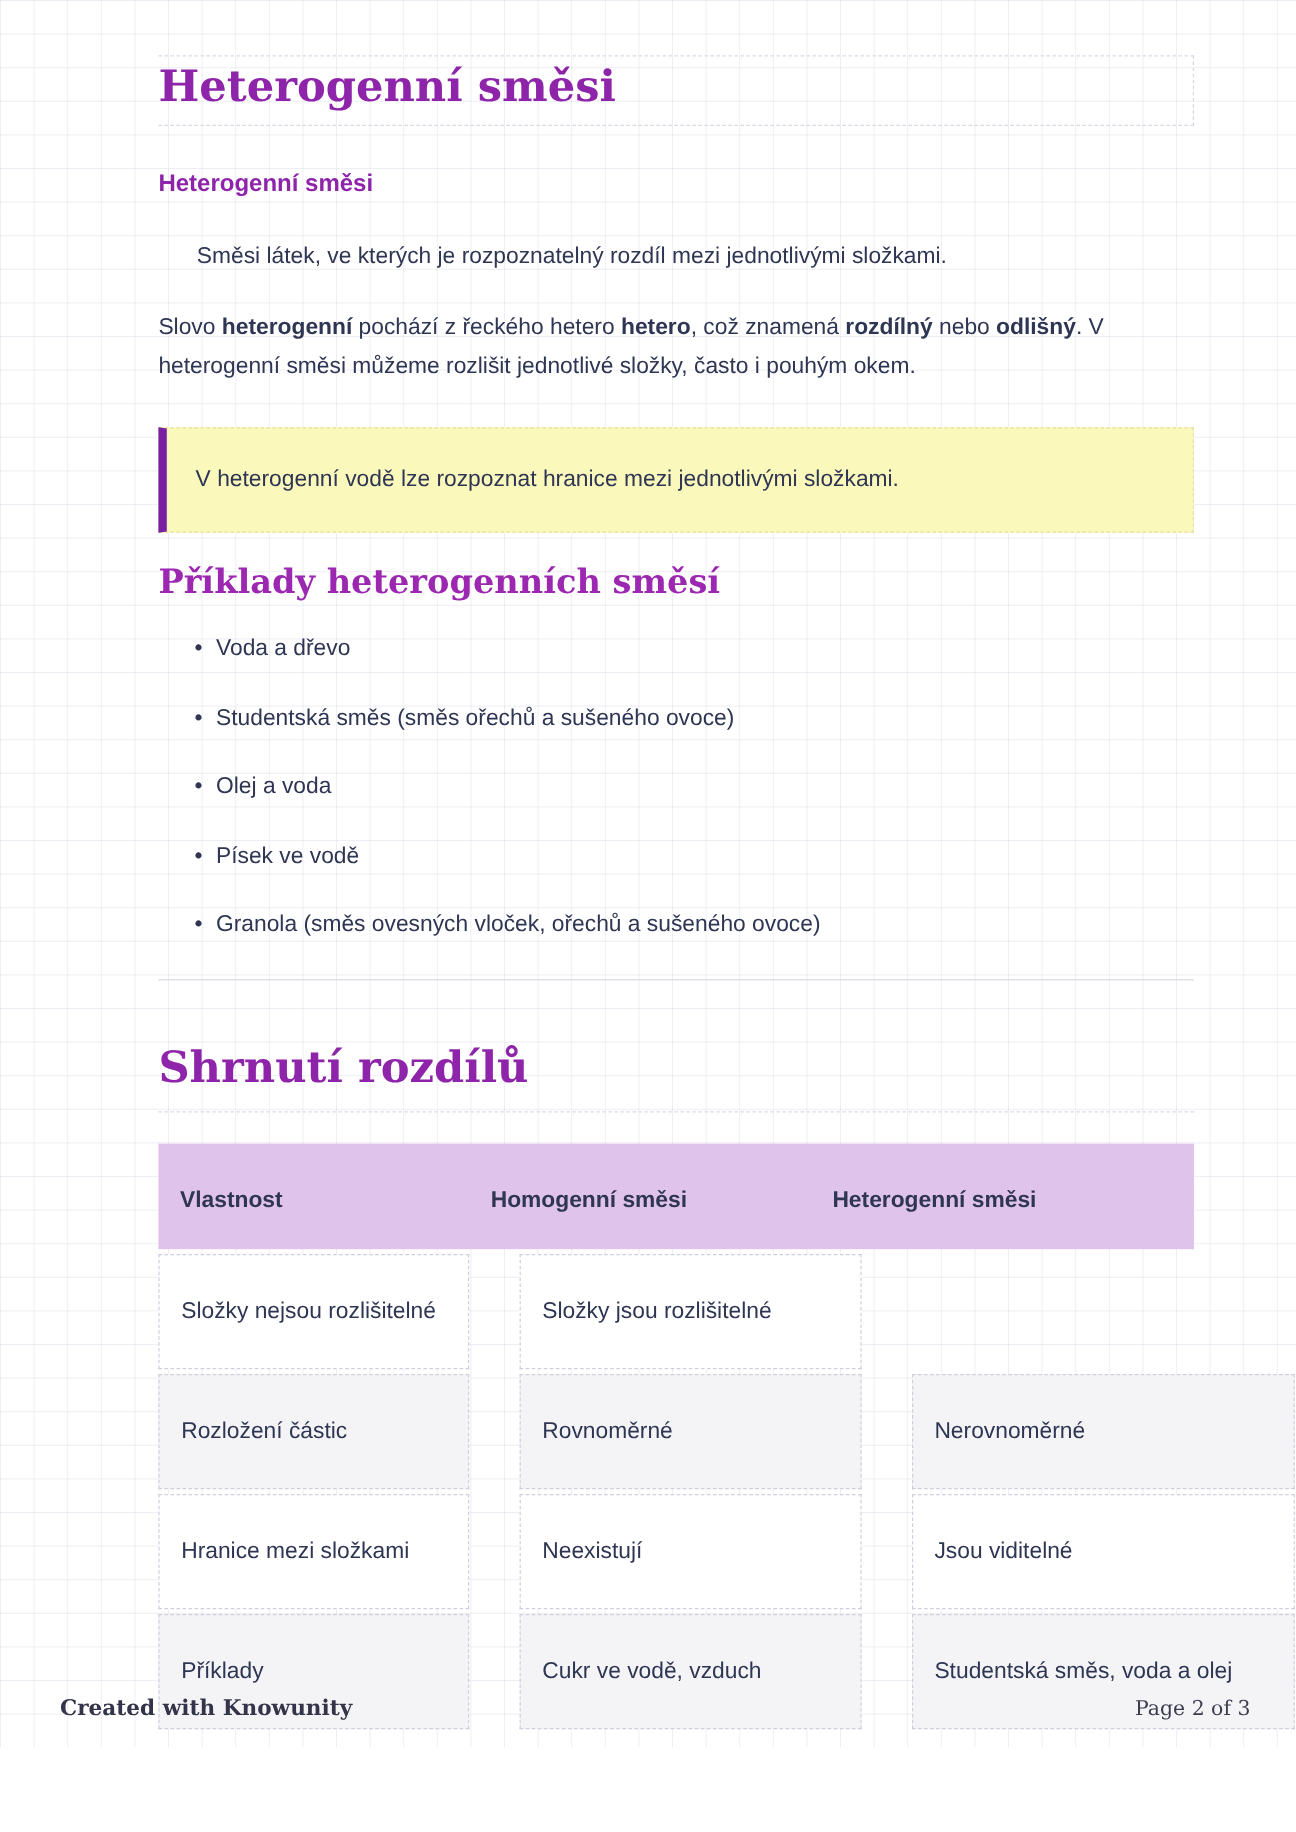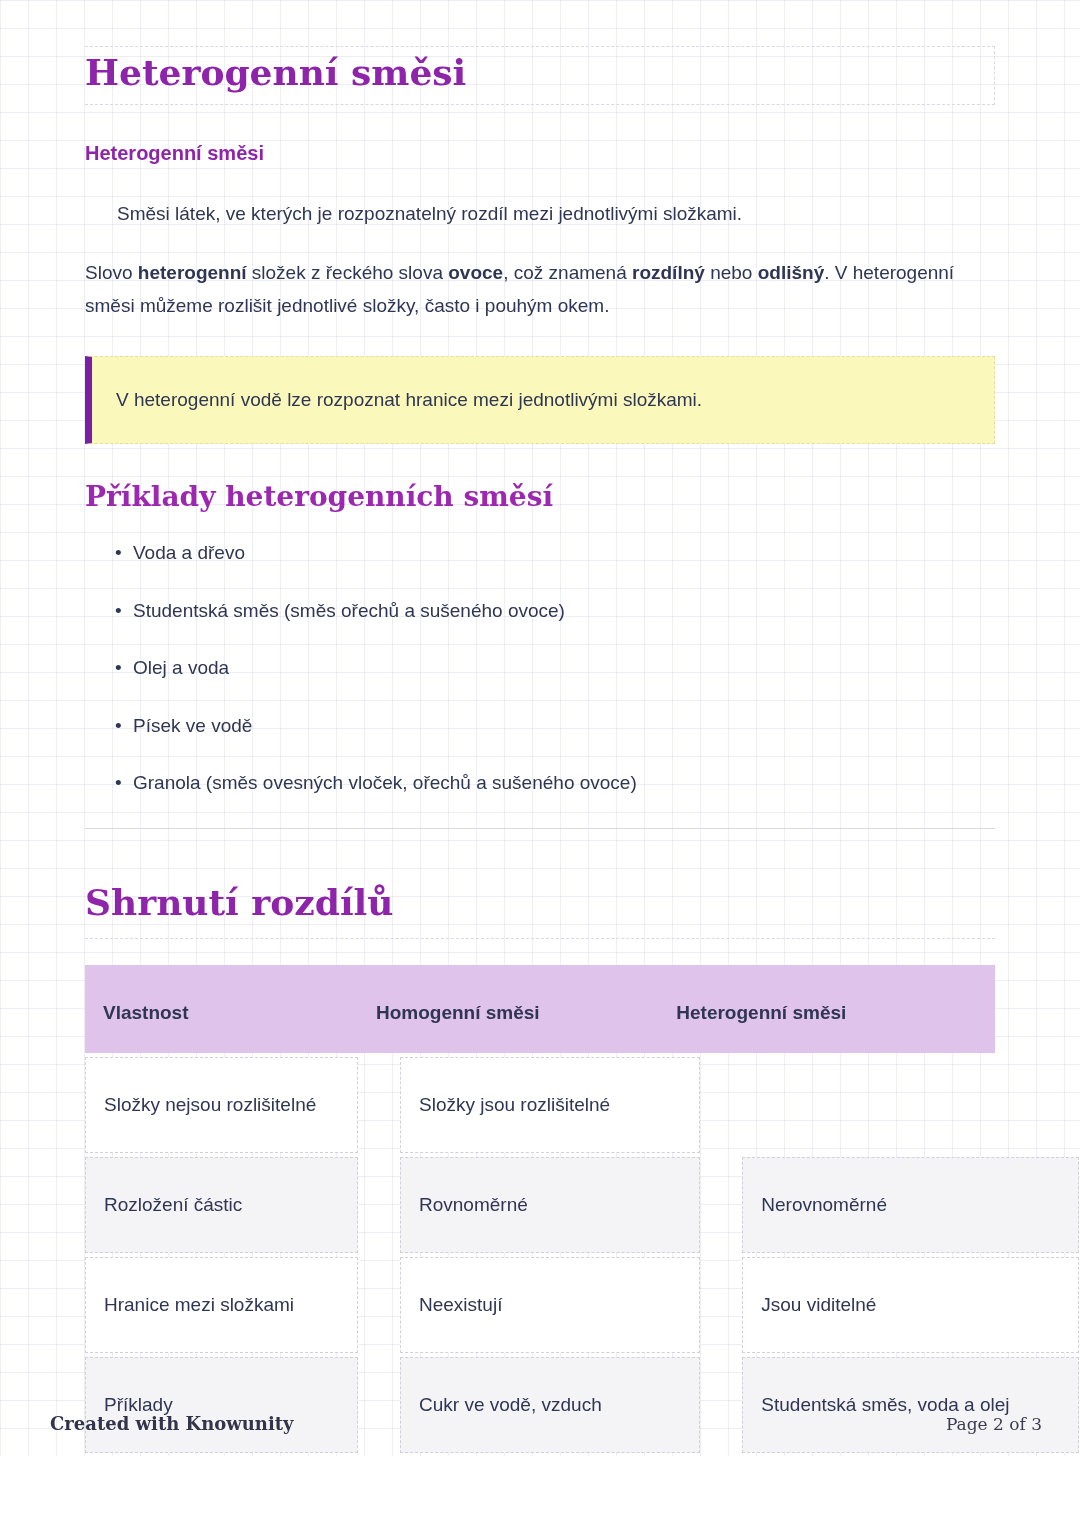--- a/index.html
+++ b/index.html
@@ -11,20 +11,21 @@
     width: 1080px;
     height: 1456px;
     margin: 0 auto;
     background-color: #ffffff;
     background-image:
       linear-gradient(to right, rgba(205,205,226,0.35) 1px, transparent 1px),
       linear-gradient(to bottom, rgba(205,205,226,0.35) 1px, transparent 1px);
     background-size: 28px 28px;
     overflow: hidden;
     color: #2f3653;
+    padding-left: 47px;
   }
 
   .content {
     padding: 46px 85px 0 85px;
     font-size: 19px;
     line-height: 1.6;
   }
 
   .doc-title {
     font-family: "DejaVu Serif", serif;
@@ -61,21 +62,21 @@
     border: 1px dashed #e3dfa8;
     border-left: 7px solid #7b1fa2;
     padding: 28px 24px;
   }
 
   .h2 {
     font-family: "DejaVu Serif", serif;
     font-weight: bold;
     font-size: 28px;
     color: #9c27b0;
-    margin-top: 36px;
+    margin-top: 24px;
     line-height: 1.2;
   }
 
   .examples-list {
     list-style: none;
     margin-top: 26px;
     padding-left: 30px;
   }
   .examples-list li {
     margin-bottom: 31px;
@@ -163,21 +164,21 @@
 
 <div class="page">
   <div class="content">
 
     <h1 class="doc-title">Heterogenní směsi</h1>
 
     <div class="subtitle">Heterogenní směsi</div>
 
     <p class="definition">Směsi látek, ve kterých je rozpoznatelný rozdíl mezi jednotlivými složkami.</p>
 
-    <p class="intro"><span>Slovo </span><span class="b">heterogenní</span><span> složek z řeckého slova </span><span class="b">ovoce</span><span>, což znamená </span><span class="b">rozdílný</span><span> nebo </span><span class="b">odlišný</span><span>. V heterogenní směsi můžeme rozlišit jednotlivé složky, často i pouhým okem.</span></p>
+    <p class="intro"><span>Slovo </span><span class="b">heterogenní</span><span> pochází z řeckého hetero </span><span class="b">hetero</span><span>, což znamená </span><span class="b">rozdílný</span><span> nebo </span><span class="b">odlišný</span><span>. V heterogenní směsi můžeme rozlišit jednotlivé složky, často i pouhým okem.</span></p>
 
     <div class="callout">
       <p>V heterogenní vodě lze rozpoznat hranice mezi jednotlivými složkami.</p>
     </div>
 
     <h2 class="h2">Příklady heterogenních směsí</h2>
 
     <ul class="examples-list">
       <li><span class="bullet">•</span><span>Voda a dřevo</span></li>
       <li><span class="bullet">•</span><span>Studentská směs (směs ořechů a sušeného ovoce)</span></li>

